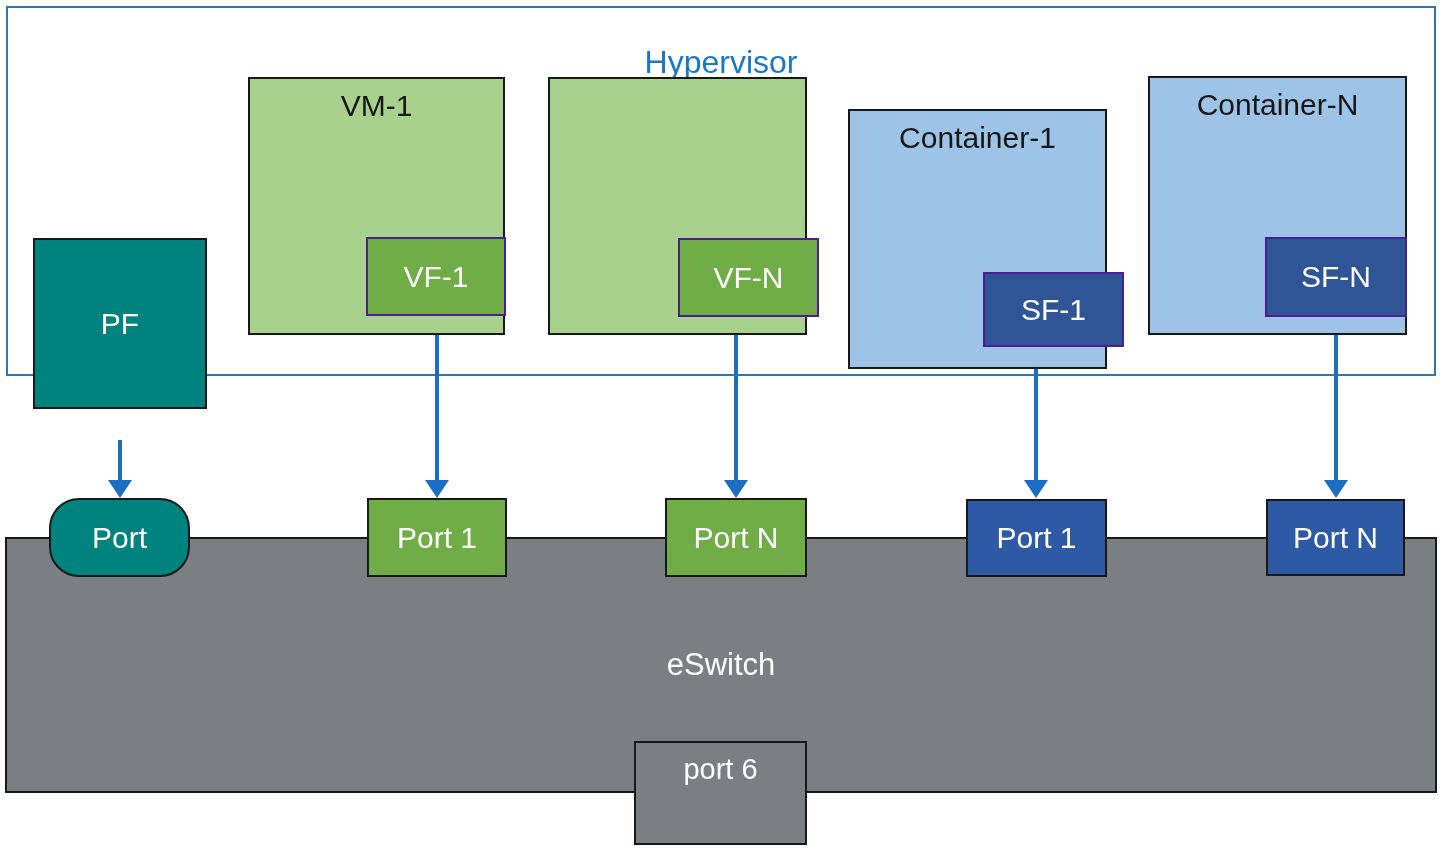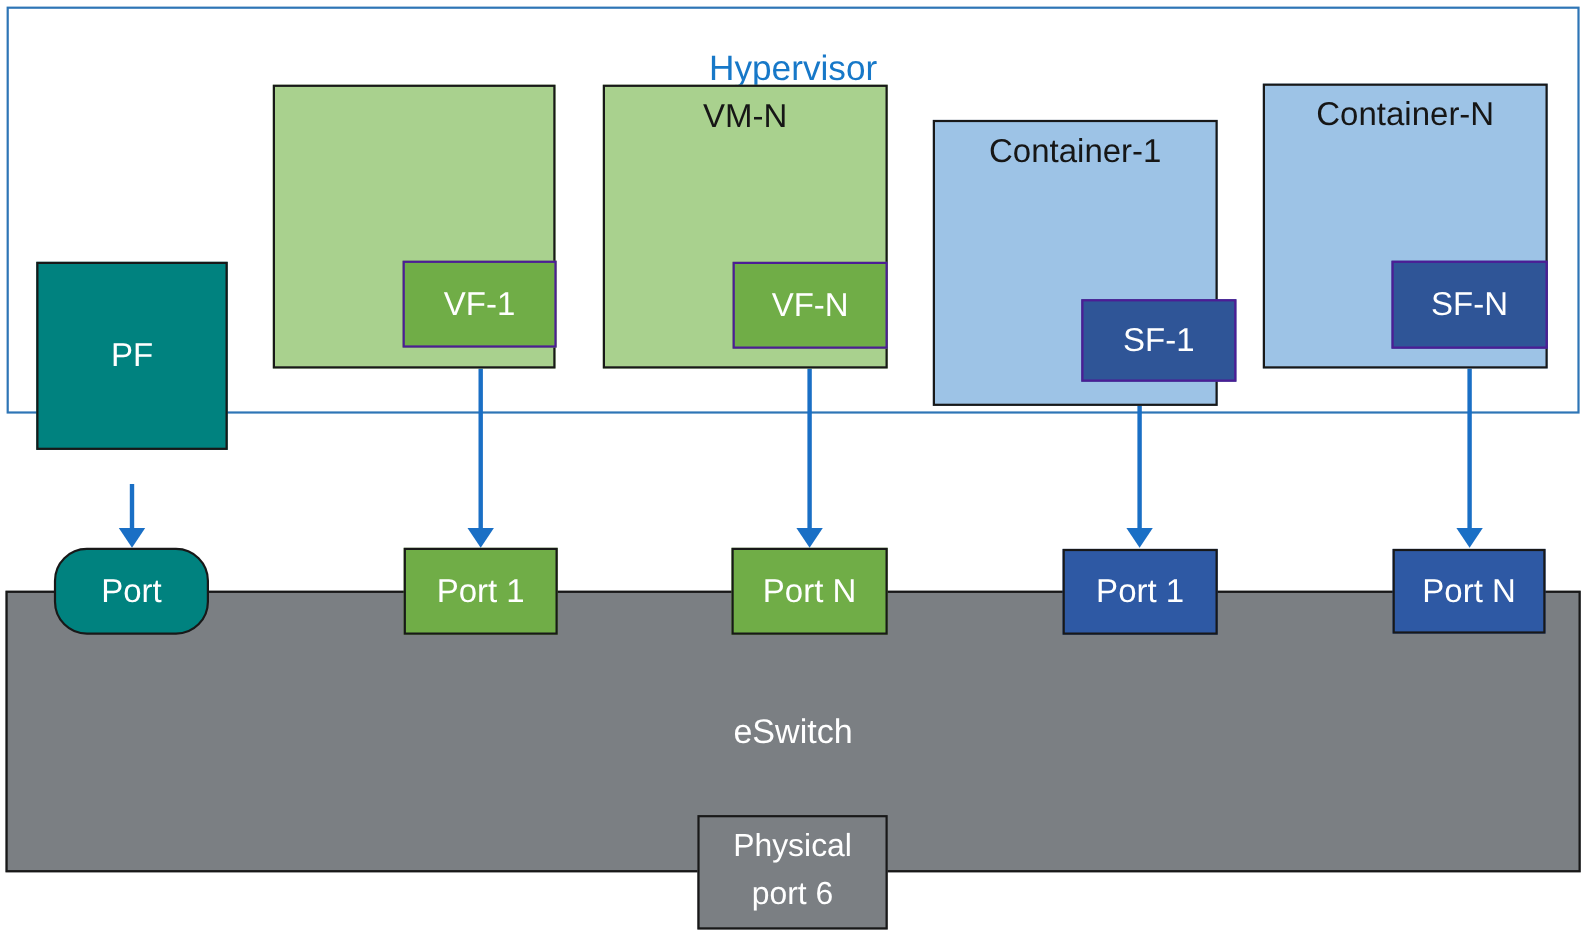--- a/index.html
+++ b/index.html
@@ -65,21 +65,21 @@
   .ctr-n { left: 1148px; top: 76px; width: 259px; height: 259px; }
 
   .fn-box {
     position: absolute;
     border: 2px solid #4c1d95;
   }
   .vf { background: #70AD47; }
   .sf { background: #2F5597; }
 
   .vf-1 { left: 116px; top: 158px; width: 140px; height: 79px; }
-  .vf-n { left: 116px; top: 159px; width: 141px; height: 79px; align-items: center; }
+  .vf-n { left: 128px; top: 159px; width: 141px; height: 79px; align-items: center; }
   .sf-1 { left: 133px; top: 161px; width: 141px; height: 75px; }
   .sf-n { left: 115px; top: 159px; width: 142px; height: 80px; }
 
   
   .pf-box {
     left: 33px; top: 238px;
     width: 174px; height: 171px;
     background: #00827F;
   }
 
@@ -168,27 +168,27 @@
   <div class="arrow a-sfn">
     <div class="arrow-line"></div>
     <div class="arrow-head"></div>
   </div>
 
   <div class="box pf-box center-label">
     <span>PF</span>
   </div>
 
   <div class="box vm vm-1">
+    <span class="label-top">VM-1</span>
     <div class="fn-box vf vf-1 center-label">
       <span>VF-1</span>
     </div>
   </div>
 
   <div class="box vm vm-n">
-    <span class="label-top">VM-N</span>
     <div class="fn-box vf vf-n center-label">
       <span>VF-N</span>
     </div>
   </div>
 
   <div class="box ctr ctr-1">
     <span class="label-top">Container-1</span>
     <div class="fn-box sf sf-1 center-label">
       <span>SF-1</span>
     </div>
@@ -215,17 +215,16 @@
     <span>Port N</span>
   </div>
   <div class="box port port-blue port-sf1 center-label">
     <span>Port 1</span>
   </div>
   <div class="box port port-blue port-sfn center-label">
     <span>Port N</span>
   </div>
 
   <div class="box physical-port">
-    <div>Physical</div>
     <div>port 6</div>
   </div>
 
 </div>
 
 </body></html>

